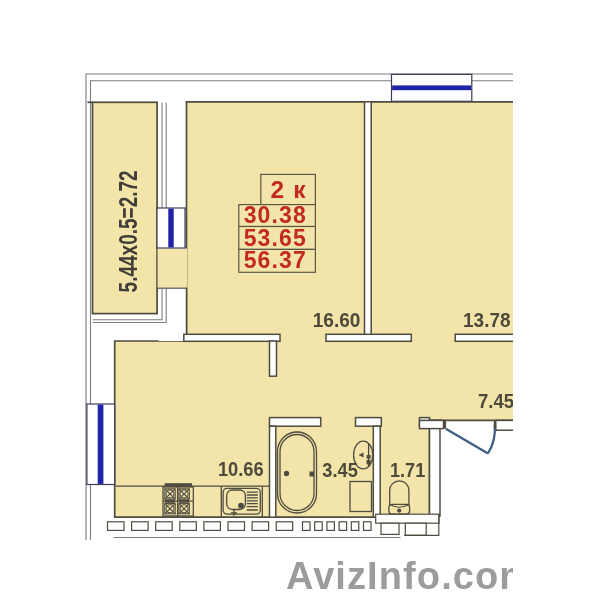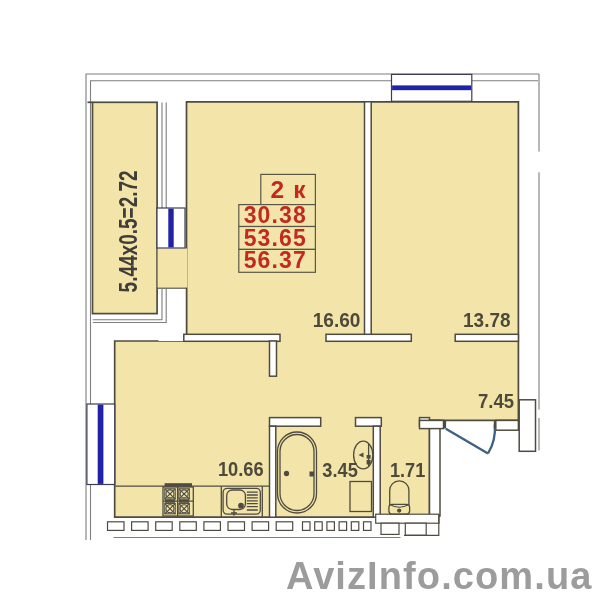--- a/index.html
+++ b/index.html
@@ -1,16 +1,16 @@
 <!DOCTYPE html>
 <html><head>
 <meta charset="utf-8">
 <style>
   html,body{margin:0;padding:0;background:#ffffff;}
-  #wrap{position:relative;width:603px;height:600px;overflow:hidden;background:#ffffff;}
+  #wrap{position:relative;width:513px;height:600px;overflow:hidden;background:#ffffff;}
   svg{position:absolute;left:0;top:0;}
   text{font-family:"Liberation Sans", sans-serif;}
 </style>
 </head>
 <body>
 <div id="wrap">
 <svg width="603" height="600" viewBox="0 0 603 600">
 
   <g stroke="#7e7e7e" stroke-width="1.1" fill="none">
     <path d="M86,540 L86,74 L539,74"></path>

